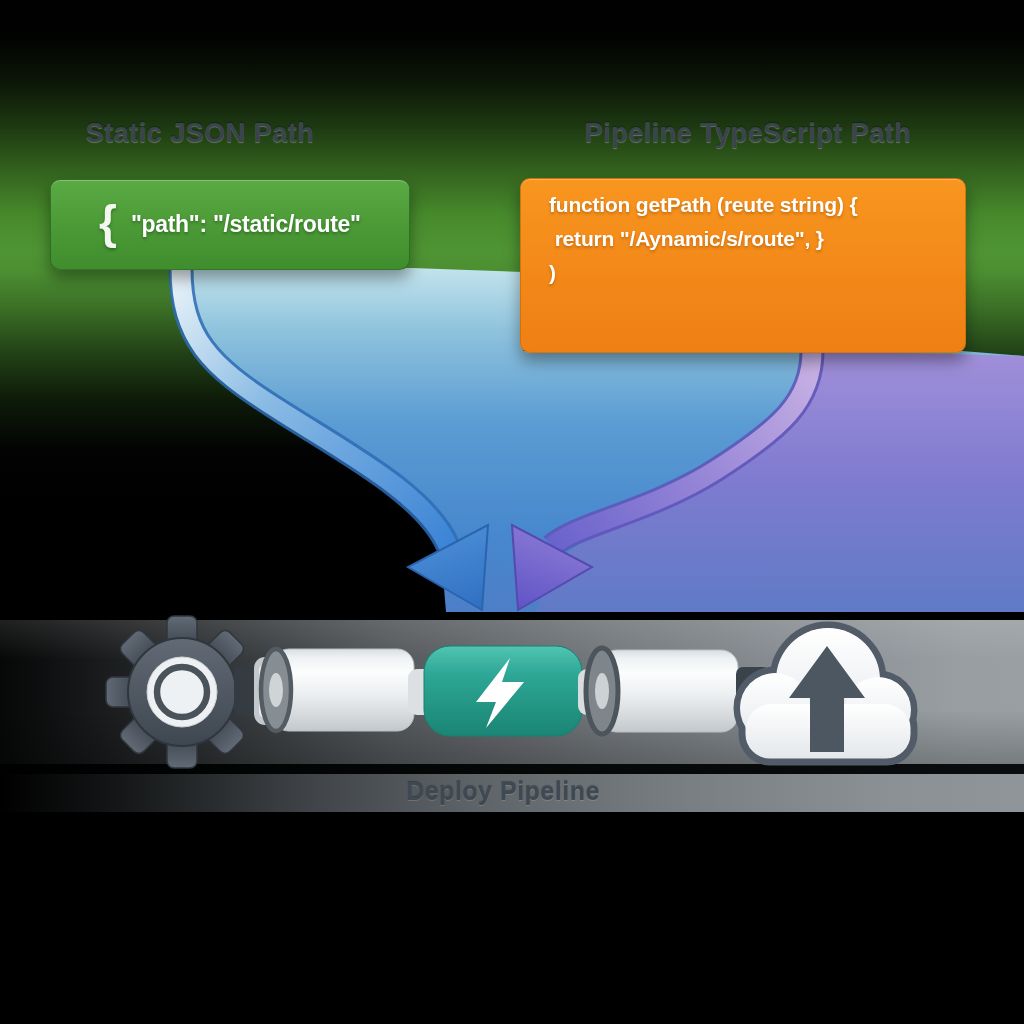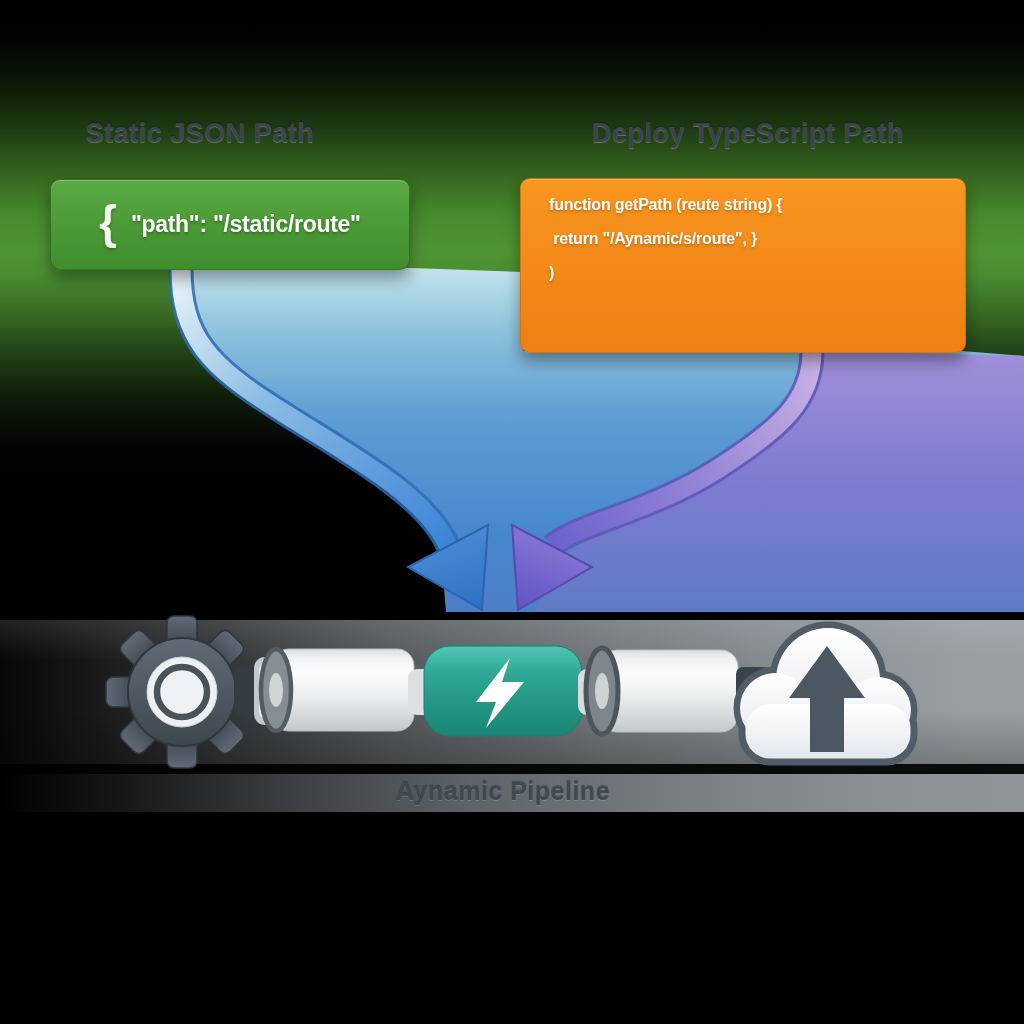--- a/index.html
+++ b/index.html
@@ -61,21 +61,21 @@
     background:rgba(255,255,255,.10);
     border-bottom:2px solid rgba(190,95,5,.55);
     border-radius:10px 10px 0 0;
   }
   #orange-box .box-header .hdr-text{
     font-size:27px;font-weight:bold;color:#fff;
     text-shadow:0 2px 3px rgba(120,55,0,.45);
   }
   #orange-box .box-body{padding:9px 0 0 28px;}
   #orange-box .code-line{
-    font-size:16px;font-weight:bold;color:#fff;white-space:pre;
+    font-size:21px;font-weight:bold;color:#fff;white-space:pre;
     line-height:34px;text-shadow:0 2px 3px rgba(120,55,0,.40);letter-spacing:-.2px;
   }
 
   
   #band1{
     position:absolute;left:0;top:620px;width:1024px;height:144px;z-index:2;
     background:linear-gradient(90deg,#060707 0%,#17191a 9%,#333638 22%,
       #55595c 38%,#74797d 60%,#8b9196 80%,#989ea2 94%,#999fa3 100%);
   }
   #band1::after{content:"";position:absolute;inset:0;
@@ -246,30 +246,30 @@
         <circle cx="828" cy="680" r="52"></circle>
         <circle cx="775" cy="708" r="35"></circle>
         <circle cx="878" cy="710" r="33"></circle>
         <rect x="746" y="704" width="164" height="54" rx="25"></rect>
       </g>
       <path d="M 827,646 L 789,698 L 810,698 L 810,752 L 844,752 L 844,698 L 865,698 Z" fill="#4d5761"></path>
     </g>
   </svg>
 
   <div class="path-title" id="title-left">Static JSON Path</div>
-  <div class="path-title" id="title-right">Deploy TypeScript Path</div>
+  <div class="path-title" id="title-right">Pipeline TypeScript Path</div>
 
   <div class="code-box" id="green-box">
     <span class="brace">{</span>
     <span class="code">"path": "/static/route"</span>
   </div>
 
   <div class="code-box" id="orange-box">
     <div class="box-body">
       <div class="code-line">function getPath (reute string) {</div>
       <div class="code-line"> return "/Aynamic/s/route", }</div>
       <div class="code-line">)</div>
     </div>
   </div>
 
-  <div id="pipeline-label">Aynamic Pipeline</div>
+  <div id="pipeline-label">Deploy Pipeline</div>
 
 </div>
 
 </body></html>

